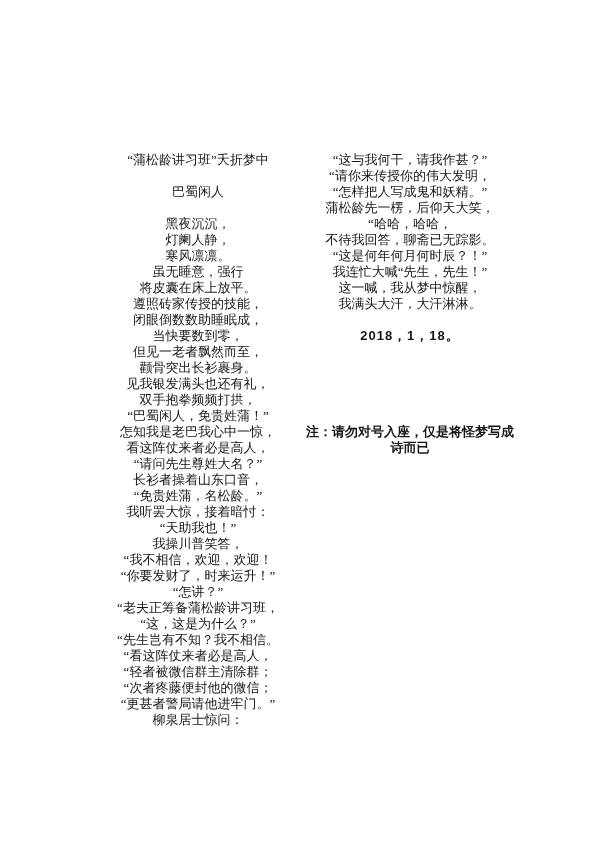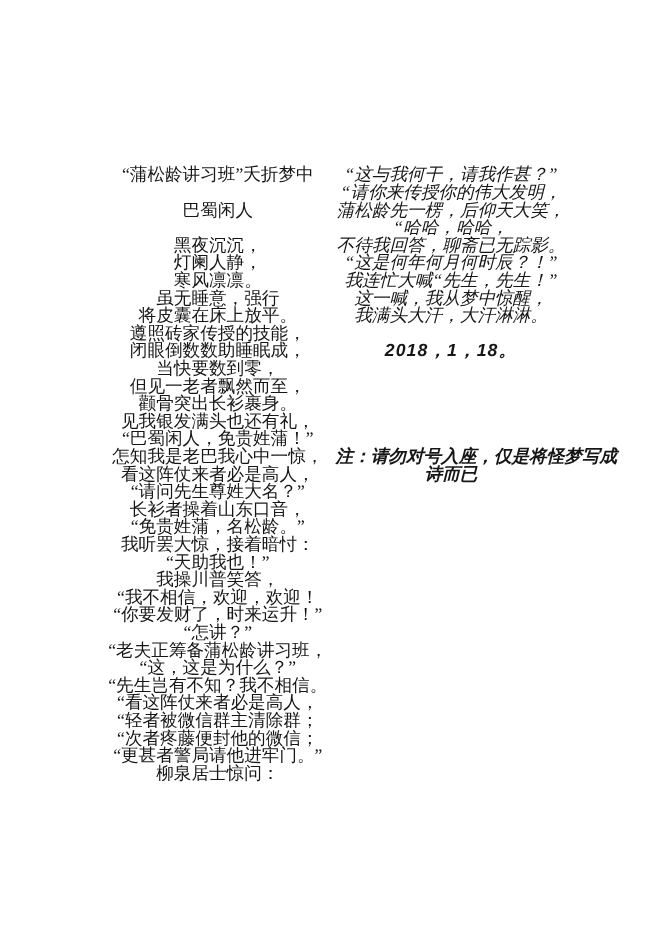--- a/index.html
+++ b/index.html
@@ -7,32 +7,32 @@
     padding: 0;
     background: #ffffff;
   }
   .page {
     position: relative;
     width: 600px;
     height: 849px;
     background: #ffffff;
     overflow: hidden;
     font-family: "Liberation Serif", "DejaVu Serif", serif;
-    font-size: 16px;
+    font-size: 13px;
     color: #161616;
     border-radius: 32px;
   }
   .column {
     position: absolute;
     top: 152px;
     width: 210px;
     text-align: center;
   }
   .col-left  { left: 93px; }
-  .col-right { left: 305px; font-style: italic; }
+  .col-right { left: 305px; }
   .line {
     height: 16px;
     line-height: 16px;
     white-space: nowrap;
     overflow: visible;
   }
   .title-line { font-weight: 400; }
   .date-line {
     font-family: "Liberation Sans", "DejaVu Sans", sans-serif;
     font-weight: 700;
@@ -55,20 +55,21 @@
         <div class="line">灯阑人静，</div>
         <div class="line">寒风凛凛。</div>
         <div class="line">虽无睡意，强行</div>
         <div class="line">将皮囊在床上放平。</div>
         <div class="line">遵照砖家传授的技能，</div>
         <div class="line">闭眼倒数数助睡眠成，</div>
         <div class="line">当快要数到零，</div>
         <div class="line">但见一老者飘然而至，</div>
         <div class="line">颧骨突出长衫裹身。</div>
         <div class="line">见我银发满头也还有礼，</div>
+        <div class="line">双手抱拳频频打拱，</div>
         <div class="line">“巴蜀闲人，免贵姓蒲！”</div>
         <div class="line">怎知我是老巴我心中一惊，</div>
         <div class="line">看这阵仗来者必是高人，</div>
         <div class="line">“请问先生尊姓大名？”</div>
         <div class="line">长衫者操着山东口音，</div>
         <div class="line">“免贵姓蒲，名松龄。”</div>
         <div class="line">我听罢大惊，接着暗忖：</div>
         <div class="line">“天助我也！”</div>
         <div class="line">我操川普笑答，</div>
         <div class="line">“我不相信，欢迎，欢迎！</div>
@@ -82,20 +83,21 @@
         <div class="line">“次者疼藤便封他的微信；</div>
         <div class="line">“更甚者警局请他进牢门。”</div>
         <div class="line">柳泉居士惊问：</div>
       </div>
   </div>
 
   <div class="column col-right">
     <div>
         <div class="line">“这与我何干，请我作甚？”</div>
         <div class="line">“请你来传授你的伟大发明，</div>
+        <div class="line">“怎样把人写成鬼和妖精。”</div>
         <div class="line">蒲松龄先一楞，后仰天大笑，</div>
         <div class="line">“哈哈，哈哈，</div>
         <div class="line">不待我回答，聊斋已无踪影。</div>
         <div class="line">“这是何年何月何时辰？！”</div>
         <div class="line">我连忙大喊“先生，先生！”</div>
         <div class="line">这一喊，我从梦中惊醒，</div>
         <div class="line">我满头大汗，大汗淋淋。</div>
       </div>
     <div class="line"></div>
     <div class="line date-line">2018，1，18。</div>

